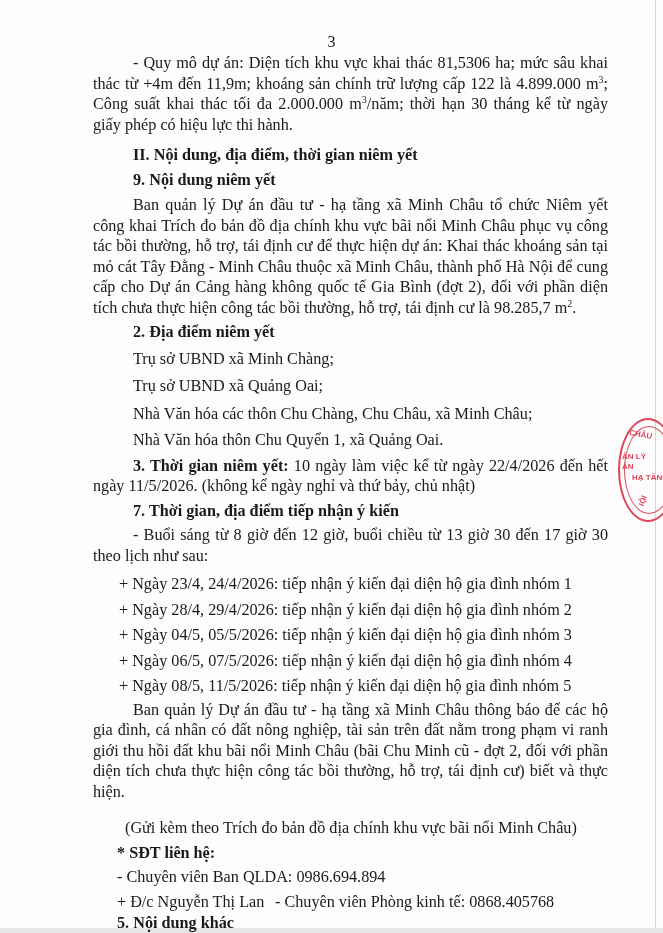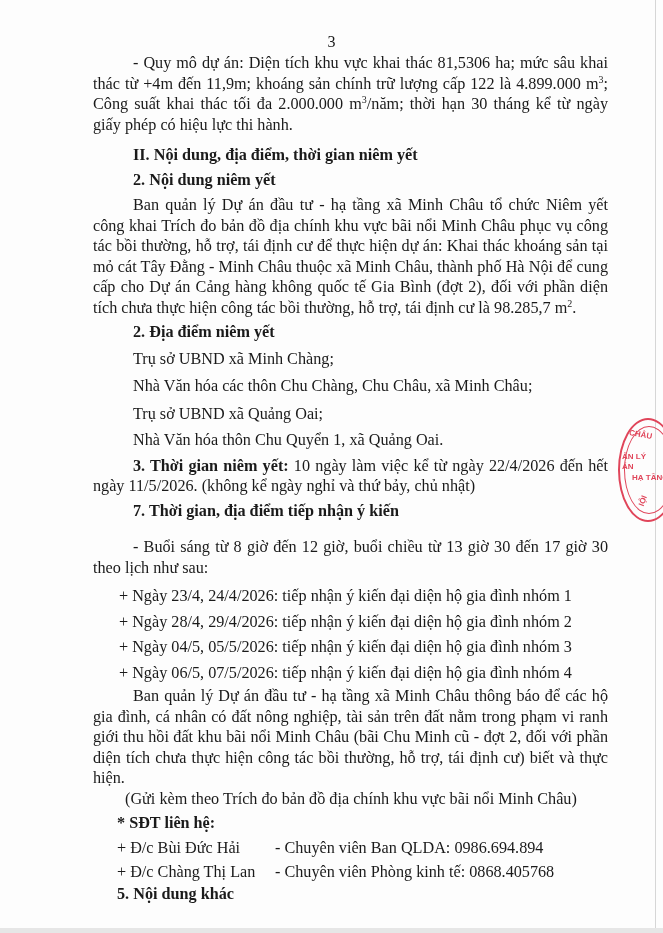--- a/index.html
+++ b/index.html
@@ -23,21 +23,21 @@
     position:absolute; left:0; width:663px; top:33px; text-align:center;
     font-size:16px;
   }
   .content {
     position:absolute; left:93px; top:53px; width:515px;
     font-size:16.2px; line-height:20.5px;
   }
   p { margin:0; }
   .para { text-align:justify; text-indent:40px; }
   .h { font-weight:bold; padding-left:40px; margin-top:4px; }
-  .sub { padding-left:40px; margin-top:0; }
+  .sub { padding-left:40px; margin-top:16px; }
   .item { padding-left:26px; margin-top:5px; }
   .gap { margin-top:5px; }
   sup { font-size:10px; line-height:0; }
   .contact { display:flex; padding-left:24px; margin-top:4px; }
   .contact .nm { width:158px; }
   .stamp {
     position:absolute; left:618px; top:418px; width:56px; height:100px;
     border:2px solid #e0455a; border-radius:50%;
     color:#e0455a; font-family:"Liberation Sans", sans-serif;
     font-size:8px; font-weight:bold; line-height:10px; overflow:hidden;
@@ -58,46 +58,46 @@
 <div class="page">
   <div class="right-border"></div>
   <div class="bottom-border"></div>
 
   <div class="pnum">3</div>
 
   <div class="content">
     <p class="para"><span>- Quy mô dự án: Diện tích khu vực khai thác 81,5306 ha; mức sâu khai thác từ +4m đến 11,9m; khoáng sản chính trữ lượng cấp 122 là 4.899.000 m</span><sup>3</sup><span>; Công suất khai thác tối đa 2.000.000 m</span><sup>3</sup><span>/năm; thời hạn 30 tháng kể từ ngày giấy phép có hiệu lực thi hành.</span></p>
 
     <p class="h" style="margin-top:10px">II. Nội dung, địa điểm, thời gian niêm yết</p>
-    <p class="h">2. Nội dung niêm yết</p>
+    <p class="h">9. Nội dung niêm yết</p>
     <p class="para gap"><span>Ban quản lý Dự án đầu tư - hạ tầng xã Minh Châu tổ chức Niêm yết công khai Trích đo bản đồ địa chính khu vực bãi nổi Minh Châu phục vụ công tác bồi thường, hỗ trợ, tái định cư để thực hiện dự án: Khai thác khoáng sản tại mỏ cát Tây Đằng - Minh Châu thuộc xã Minh Châu, thành phố Hà Nội để cung cấp cho Dự án Cảng hàng không quốc tế Gia Bình (đợt 2), đối với phần diện tích chưa thực hiện công tác bồi thường, hỗ trợ, tái định cư là 98.285,7 m</span><sup>2</sup><span>.</span></p>
 
     <p class="h">2. Địa điểm niêm yết</p>
     <p class="sub" style="margin-top:6px">Trụ sở UBND xã Minh Chàng;</p>
+    <p class="sub" style="margin-top:7px">Trụ sở UBND xã Quảng Oai;</p>
     <p class="sub" style="margin-top:7px">Nhà Văn hóa các thôn Chu Chàng, Chu Châu, xã Minh Châu;</p>
-    <p class="sub" style="margin-top:7px">Trụ sở UBND xã Quảng Oai;</p>
     <p class="sub" style="margin-top:6px">Nhà Văn hóa thôn Chu Quyển 1, xã Quảng Oai.</p>
 
     <p class="para gap"><b>3. Thời gian niêm yết:</b><span> 10 ngày làm việc kể từ ngày 22/4/2026 đến hết ngày 11/5/2026. (không kể ngày nghỉ và thứ bảy, chủ nhật)</span></p>
 
     <p class="h">7. Thời gian, địa điểm tiếp nhận ý kiến</p>
-    <p class="para" style="margin-top:16px">- Buổi sáng từ 8 giờ đến 12 giờ, buổi chiều từ 13 giờ 30 đến 17 giờ 30 theo lịch như sau:</p>
+    <p class="para" style="margin-top:4px">- Buổi sáng từ 8 giờ đến 12 giờ, buổi chiều từ 13 giờ 30 đến 17 giờ 30 theo lịch như sau:</p>
     <p class="item" style="margin-top:8px">+ Ngày 23/4, 24/4/2026: tiếp nhận ý kiến đại diện hộ gia đình nhóm 1</p>
     <p class="item">+ Ngày 28/4, 29/4/2026: tiếp nhận ý kiến đại diện hộ gia đình nhóm 2</p>
     <p class="item">+ Ngày 04/5, 05/5/2026: tiếp nhận ý kiến đại diện hộ gia đình nhóm 3</p>
     <p class="item">+ Ngày 06/5, 07/5/2026: tiếp nhận ý kiến đại diện hộ gia đình nhóm 4</p>
+    <p class="item">+ Ngày 08/5, 11/5/2026: tiếp nhận ý kiến đại diện hộ gia đình nhóm 5</p>
     <p class="para" style="margin-top:3px">Ban quản lý Dự án đầu tư - hạ tầng xã Minh Châu thông báo để các hộ gia đình, cá nhân có đất nông nghiệp, tài sản trên đất nằm trong phạm vi ranh giới thu hồi đất khu bãi nổi Minh Châu (bãi Chu Minh cũ - đợt 2, đối với phần diện tích chưa thực hiện công tác bồi thường, hỗ trợ, tái định cư) biết và thực hiện.</p>
     <p class="sub" style="padding-left:32px">(Gửi kèm theo Trích đo bản đồ địa chính khu vực bãi nổi Minh Châu)</p>
     <p class="h" style="padding-left:24px">* SĐT liên hệ:</p>
     <div class="contact">
-      <span class="nm">+ Đ/c Bùi Đức Hải</span>
       <span>- Chuyên viên Ban QLDA:  0986.694.894</span>
     </div>
     <div class="contact">
-      <span class="nm">+ Đ/c Chàng Thị Lan</span>
+      <span class="nm">+ Đ/c Nguyễn Thị Lan</span>
       <span>- Chuyên viên Phòng kinh tế: 0868.405768</span>
     </div>
 
     <p class="h" style="padding-left:24px;margin-top:1px">5. Nội dung khác</p>
 
   </div>
 
   <div class="stamp">
     <div class="inner"></div>
     <span class="t1">CHÂU</span>

